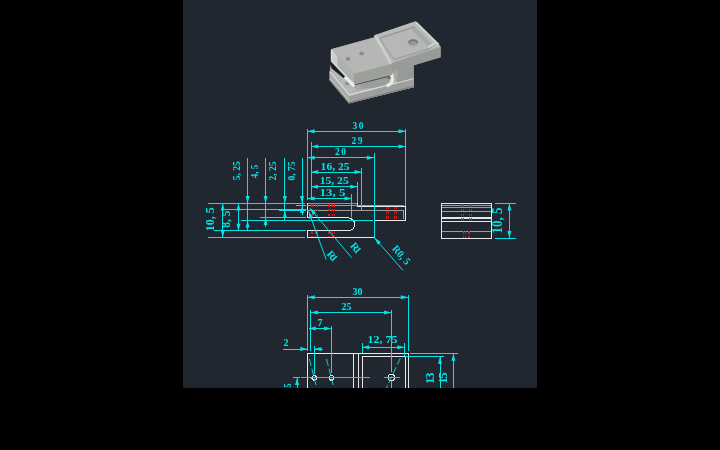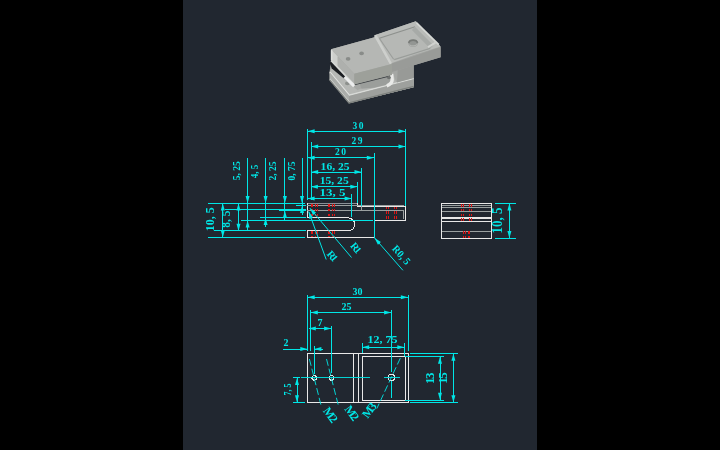--- a/index.html
+++ b/index.html
@@ -1,16 +1,16 @@
 <!DOCTYPE html>
 <html><head>
 <meta charset="utf-8">
 <style>
   html,body{margin:0;padding:0;background:#000;}
-  #stage{position:relative;width:720px;height:450px;background:#000;overflow:hidden;}
+  #stage{position:relative;width:720px;height:388px;background:#000;overflow:hidden;}
   svg{position:absolute;left:0;top:0;}
   text{font-family:"Liberation Serif", serif;fill:#00e6e6;font-weight:600;}
 </style>
 </head>
 <body>
 <div id="stage">
 <svg width="720" height="450" viewBox="0 0 720 450">
 <defs>
 <path id="ar" d="M0,0 L-7.2,-2.0 L-7.2,2.0 Z" fill="#00e6e6"></path>
 </defs>

